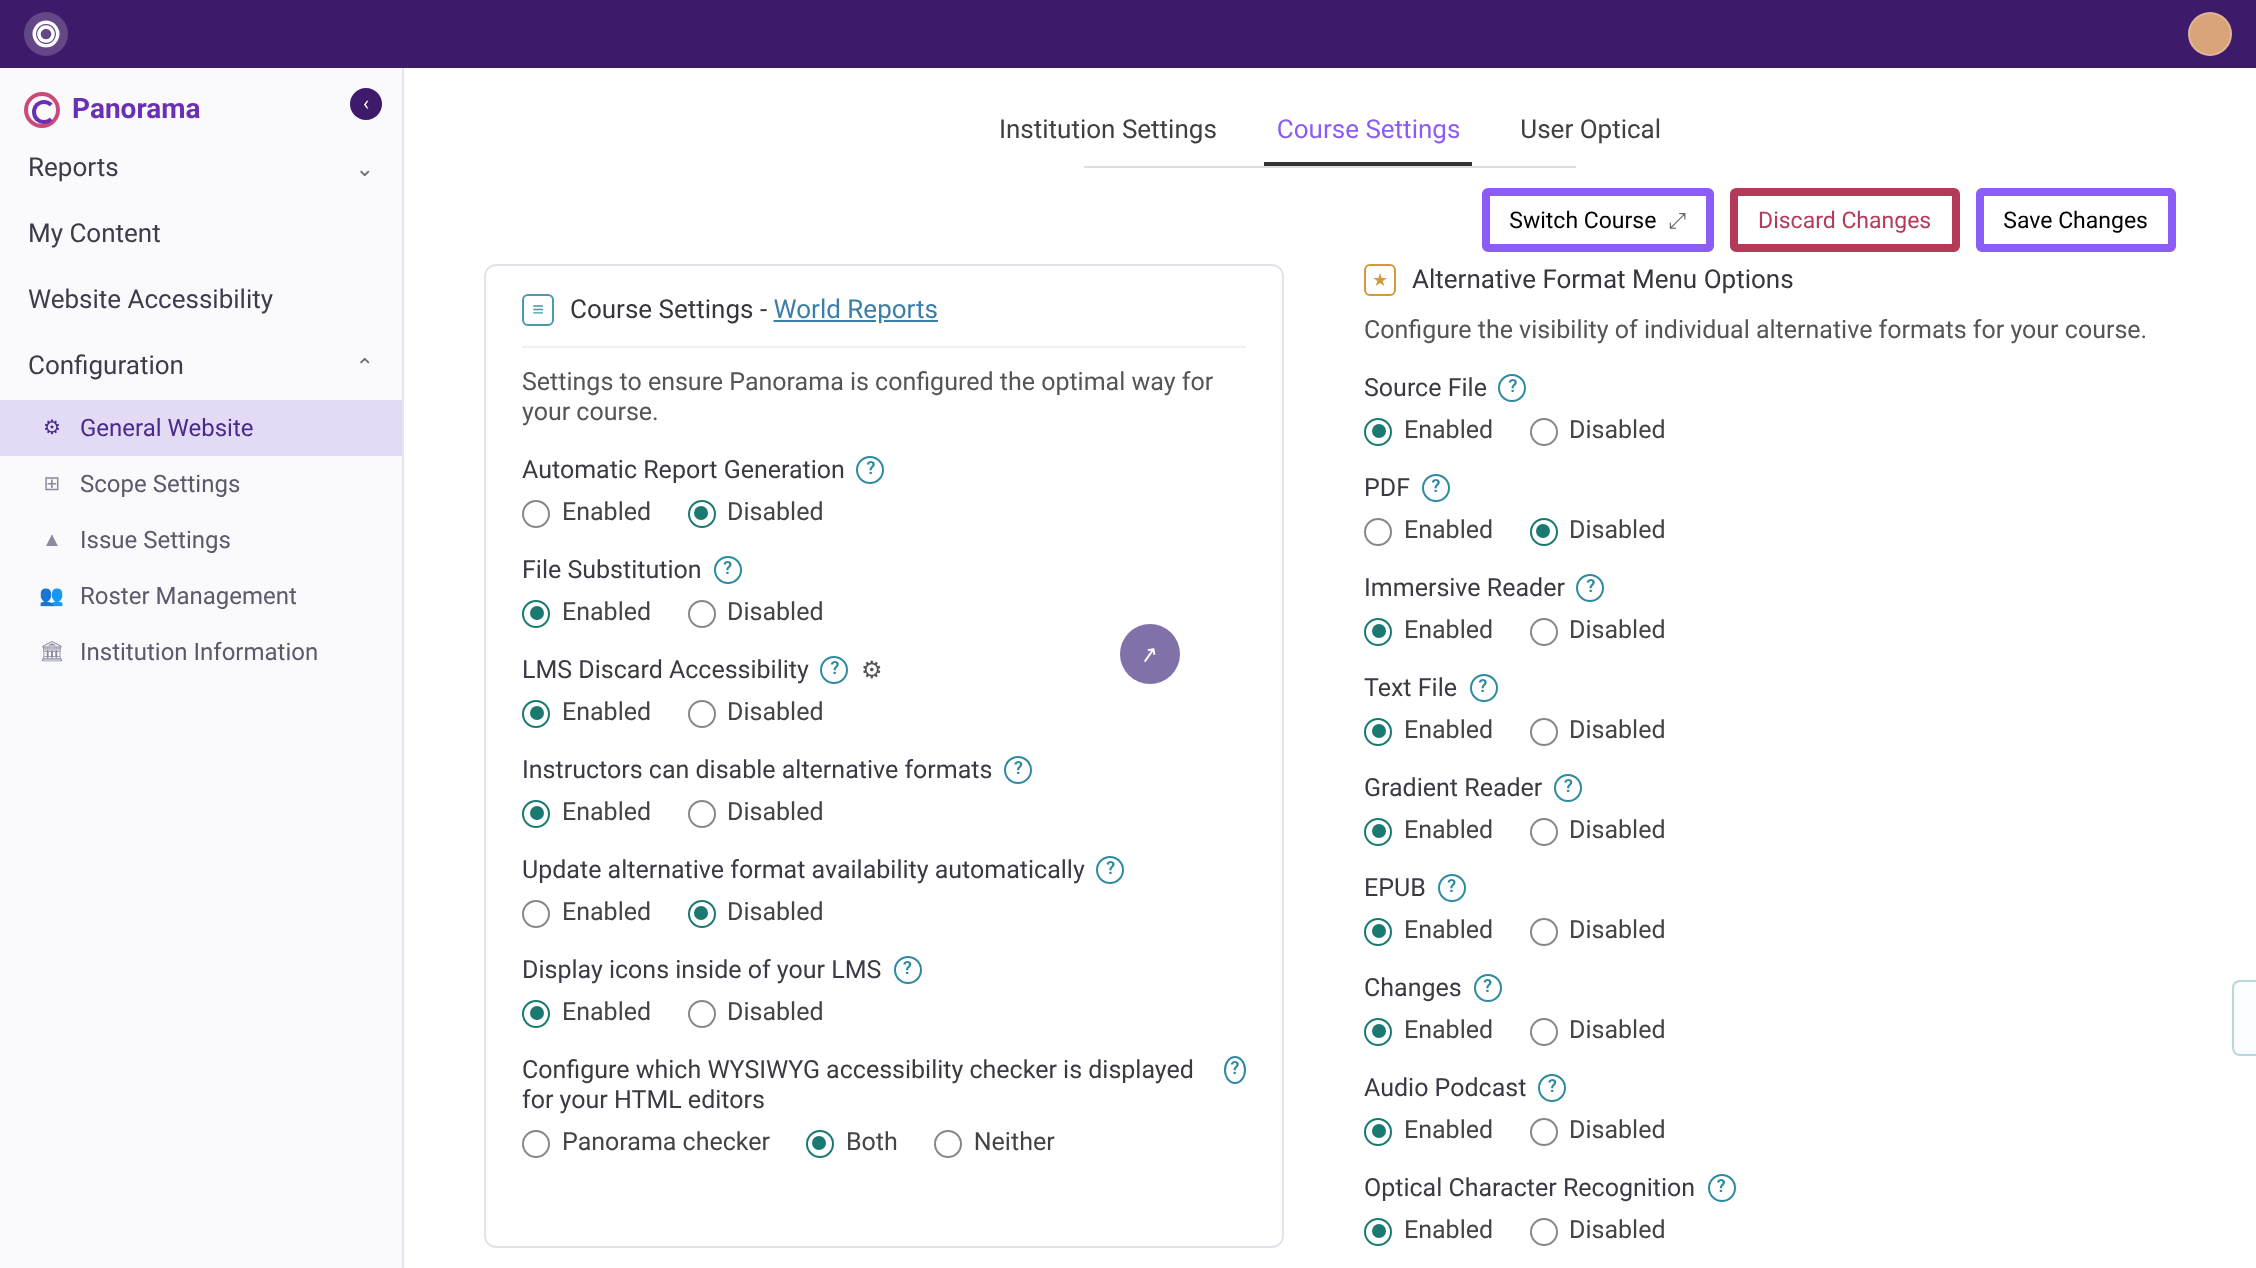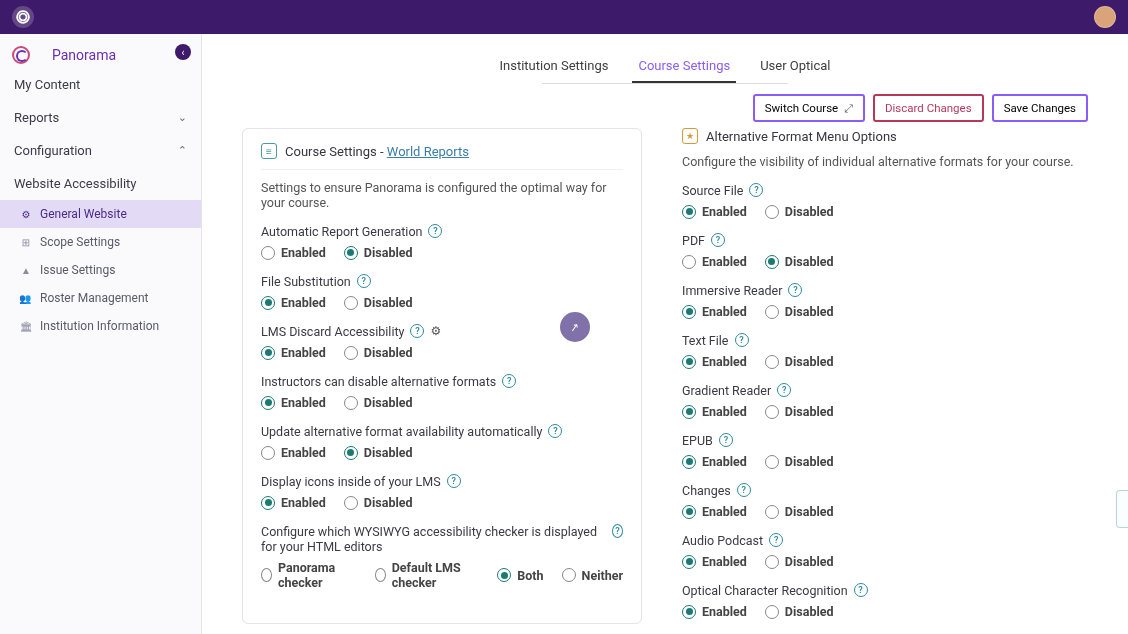--- a/index.html
+++ b/index.html
@@ -2,54 +2,54 @@
 <html><head>
 <meta charset="utf-8">
 <style>
   * { box-sizing: border-box; margin: 0; padding: 0; font-family: -apple-system, BlinkMacSystemFont, "Segoe UI", Roboto, Arial, sans-serif; }
   body { width: 1128px; height: 634px; background:#fff; overflow:hidden; color:#333; font-size:13px; }
   .topbar { height:34px; background:#3d1a6a; display:flex; align-items:center; justify-content:space-between; padding:0 12px; }
   .topbar .logo-s { width:22px; height:22px; border-radius:50%; background:#fff3; display:flex; align-items:center; justify-content:center; color:#fff; font-weight:700; font-size:14px; }
   .topbar .avatar { width:22px; height:22px; border-radius:50%; background:#d9a47a; border:1px solid #fff3; }
   .app { display:flex; height:600px; }
   .sidebar { width:202px; border-right:1px solid #e6e4ec; background:#fafafc; padding-top:6px; position:relative; }
-  .brand { display:flex; align-items:center; gap:22px; padding:6px 12px 4px 12px; color:#6b2fb3; font-weight:400; font-size:14px; }
+  .brand { display:flex; align-items:center; gap:6px; padding:6px 12px 4px 12px; color:#6b2fb3; font-weight:700; font-size:14px; }
   .brand .swirl { width:18px; height:18px; border-radius:50%; border:2px solid #cc4a7a; position:relative; }
   .brand .swirl::after { content:""; position:absolute; width:8px; height:8px; border:2px solid #6b2fb3; border-radius:50%; top:2px; left:2px; border-right-color:transparent;}
   .collapse-btn { position:absolute; top:10px; right:10px; width:16px; height:16px; border-radius:50%; background:#3d1a6a; color:#fff; font-size:10px; display:flex; align-items:center; justify-content:center; cursor:pointer; }
   .nav-item { display:flex; align-items:center; justify-content:space-between; padding:9px 14px; color:#3c3c4a; cursor:pointer; font-size:13px; }
   .nav-item .chev { color:#6b6b7a; font-size:11px; }
   .sub-list { padding:0; }
   .sub-item { display:flex; align-items:center; gap:8px; padding:7px 14px 7px 20px; font-size:12px; color:#5a5a6a; cursor:pointer; }
   .sub-item.active { background:#e3dbf5; color:#4a2a8a; border-radius:0; }
   .sub-item .mini { width:12px; height:12px; display:inline-flex; align-items:center; justify-content:center; font-size:10px; color:#8a8aa0; }
   .sub-item.active .mini { color:#4a2a8a; }
   .content { flex:1; display:flex; flex-direction:column; background:#fff; }
   .tabs-row { display:flex; justify-content:center; gap:26px; padding:18px 0 0 0; }
   .tab { padding:6px 2px 10px 2px; color:#404040; cursor:pointer; font-size:13px; position:relative; }
   .tab.active { color:#8b5cf6; }
   .tab.active::after { content:""; position:absolute; left:-4px; right:-4px; bottom:0; height:2px; background:#333; }
   .tabs-underline { height:1px; background:#ddd; margin:0 340px 0 340px; }
   .actions-row { display:flex; justify-content:flex-end; gap:8px; padding:10px 40px 6px 0; }
-  .btn { border:2px solid #8b5cf6; background:#fff; padding:5px 10px; font-size:11.5px; border-radius:3px; cursor:pointer; display:inline-flex; align-items:center; gap:6px; }
+  .btn { border:4px solid #8b5cf6; background:#fff; padding:5px 10px; font-size:11.5px; border-radius:3px; cursor:pointer; display:inline-flex; align-items:center; gap:6px; }
   .btn.danger { border-color:#b53a5a; color:#b53a5a; }
   .btn .x { font-size:11px; color:#666; }
   .panels { display:flex; gap:22px; padding:0 40px 10px 40px; flex:1; overflow:hidden; }
   .card { border:1px solid #e4e2ea; border-radius:6px; padding:14px 18px 18px 18px; background:#fff; }
   .card.left { flex:0 0 400px; display:flex; flex-direction:column; }
   .card.right-wrap { flex:1; border:none; padding:0;}
   .card-header { display:flex; align-items:center; gap:8px; color:#36363e; font-size:13px; padding-bottom:10px; border-bottom:1px solid #f0eff4; margin-bottom:10px;}
   .card-header .hicon { width:16px; height:16px; border:1.5px solid #4a9aa8; border-radius:3px; display:inline-flex; align-items:center; justify-content:center; font-size:10px; color:#4a9aa8;}
   .card-header .linked { color:#3b7ea8; text-decoration:underline; }
   .desc { color:#555; font-size:12.5px; margin-bottom:14px; }
   .setting { margin-bottom:14px; }
   .setting-label { display:flex; align-items:flex-start; gap:6px; color:#3a3a44; font-size:12.5px; margin-bottom:6px; }
   .help-icon { width:14px; height:14px; border:1.3px solid #2e8aa0; color:#2e8aa0; border-radius:50%; font-size:9px; display:inline-flex; align-items:center; justify-content:center; cursor:pointer; font-weight:600;}
   .gear-icon { color:#555; font-size:12px; cursor:pointer; }
-  .radio-row { display:flex; gap:18px; align-items:center;font-weight:bold; }
+  .radio-row { display:flex; gap:18px; align-items:center; }
   .radio { display:flex; align-items:center; gap:6px; cursor:pointer; font-size:12.5px; color:#444; }
   .radio .dot { width:14px; height:14px; border-radius:50%; border:1.6px solid #888; display:inline-flex; align-items:center; justify-content:center; }
   .radio.sel .dot { border-color:#1a7a72; }
   .radio.sel .dot::after { content:""; width:7px; height:7px; border-radius:50%; background:#1a7a72; }
   .right-inner { padding:0 4px 0 18px; }
   .right-header { display:flex; align-items:center; gap:8px; color:#36363e; font-size:13px; margin-bottom:10px;}
   .right-header .hicon2 { width:16px;height:16px;border:1.5px solid #d29a3a;border-radius:3px;display:inline-flex;align-items:center;justify-content:center;font-size:9px;color:#d29a3a;}
   .cursor-bubble { position:absolute; width:30px; height:30px; border-radius:50%; background:#6a5a9a; opacity:.85; left:560px; top:312px; display:flex; align-items:center; justify-content:center; color:#fff; font-size:12px; pointer-events:none;}
   .cursor-bubble::after { content:"↖"; transform:scaleX(-1) rotate(10deg); font-size:11px; color:#fff; }
   .right-edge-tab { position:absolute; right:-0px; top:490px; width:12px; height:38px; border:1px solid #b8d8da; border-right:none; border-radius:4px 0 0 4px; background:#fafeff;}
@@ -70,32 +70,32 @@
 
 <div class="app">
   <div class="sidebar">
     <div class="brand">
       <span class="swirl"></span>
       <span>Panorama</span>
     </div>
     <div class="collapse-btn">‹</div>
 
     <div class="nav-item">
-      <span>My Content</span>
-    </div>
-    <div class="nav-item">
       <span>Reports</span>
       <span class="chev">⌄</span>
+    </div>
+    <div class="nav-item">
+      <span>My Content</span>
+    </div>
+    <div class="nav-item">
+      <span>Website Accessibility</span>
     </div>
     <div class="nav-item">
       <span>Configuration</span>
       <span class="chev">⌃</span>
-    </div>
-    <div class="nav-item">
-      <span>Website Accessibility</span>
     </div>
     <div class="sub-list">
       <div class="sub-item active">
         <span class="mini">⚙</span>
         <span>General Website</span>
       </div>
       <div class="sub-item">
         <span class="mini">⊞</span>
         <span>Scope Settings</span>
       </div>
@@ -246,24 +246,20 @@
               <div class="setting">
   <div class="setting-label">
     <span>Configure which WYSIWYG accessibility checker is displayed for your HTML editors</span>
     <span class="help-icon">?</span>
   </div>
   <div class="radio-row">
     <span class="radio ">
                     <span class="dot"></span>
                     <span>Panorama checker</span>
                   </span>
-    <span class="radio ">
-                    <span class="dot"></span>
-                    <span>Default LMS checker</span>
-                  </span>
     <span class="radio sel">
                     <span class="dot"></span>
                     <span>Both</span>
                   </span>
     <span class="radio ">
                     <span class="dot"></span>
                     <span>Neither</span>
                   </span>
   </div>
 </div>

